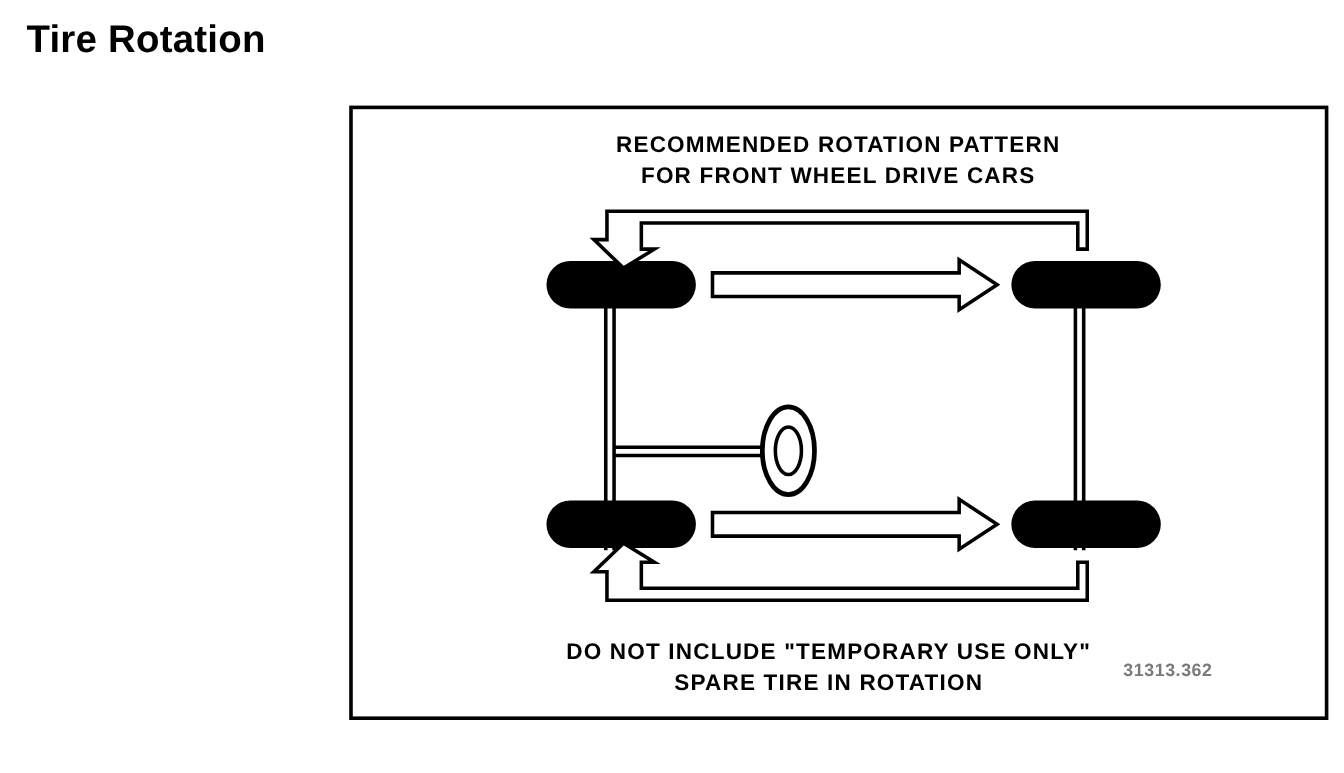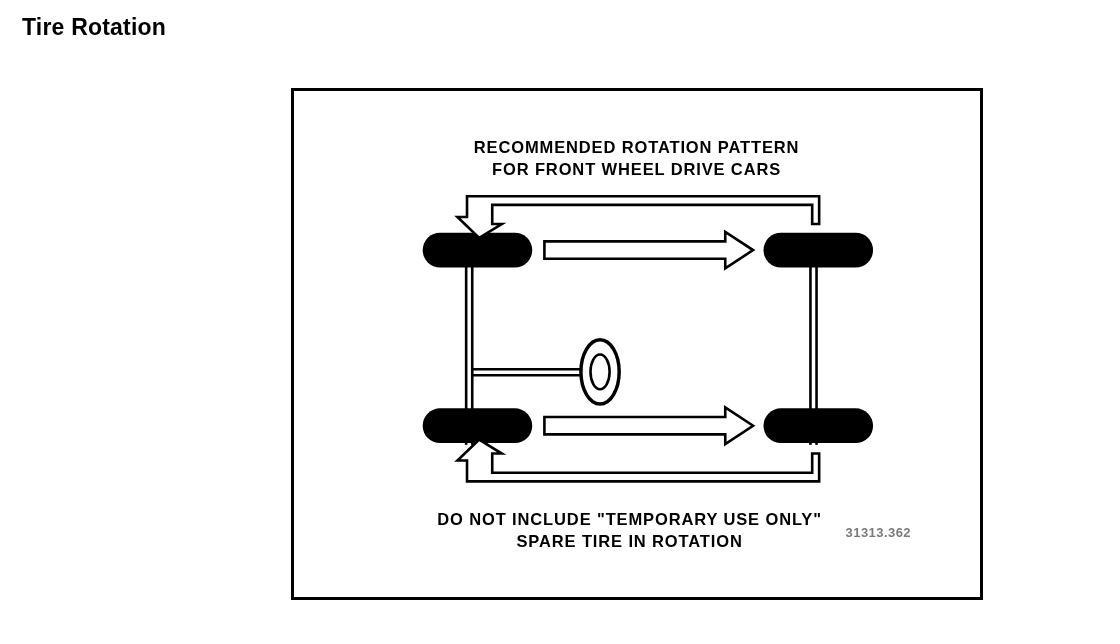--- a/index.html
+++ b/index.html
@@ -11,30 +11,30 @@
     width: 1120px;
     height: 644px;
     position: relative;
     font-family: "Liberation Sans", sans-serif;
     overflow: hidden;
   }
   #page-title {
     position: absolute;
     left: 22px;
     top: 14px;
-    font-size: 23px;
+    font-size: 32px;
     font-weight: bold;
     color: #000000;
     letter-spacing: 0.2px;
   }
   #diagram-frame {
     position: absolute;
     left: 291px;
     top: 88px;
-    width: 692px;
+    width: 816px;
     height: 512px;
     border: 3px solid #000000;
     background: #ffffff;
     box-sizing: border-box;
   }
   #diagram-svg {
     position: absolute;
     left: 0;
     top: 0;
     width: 100%;

